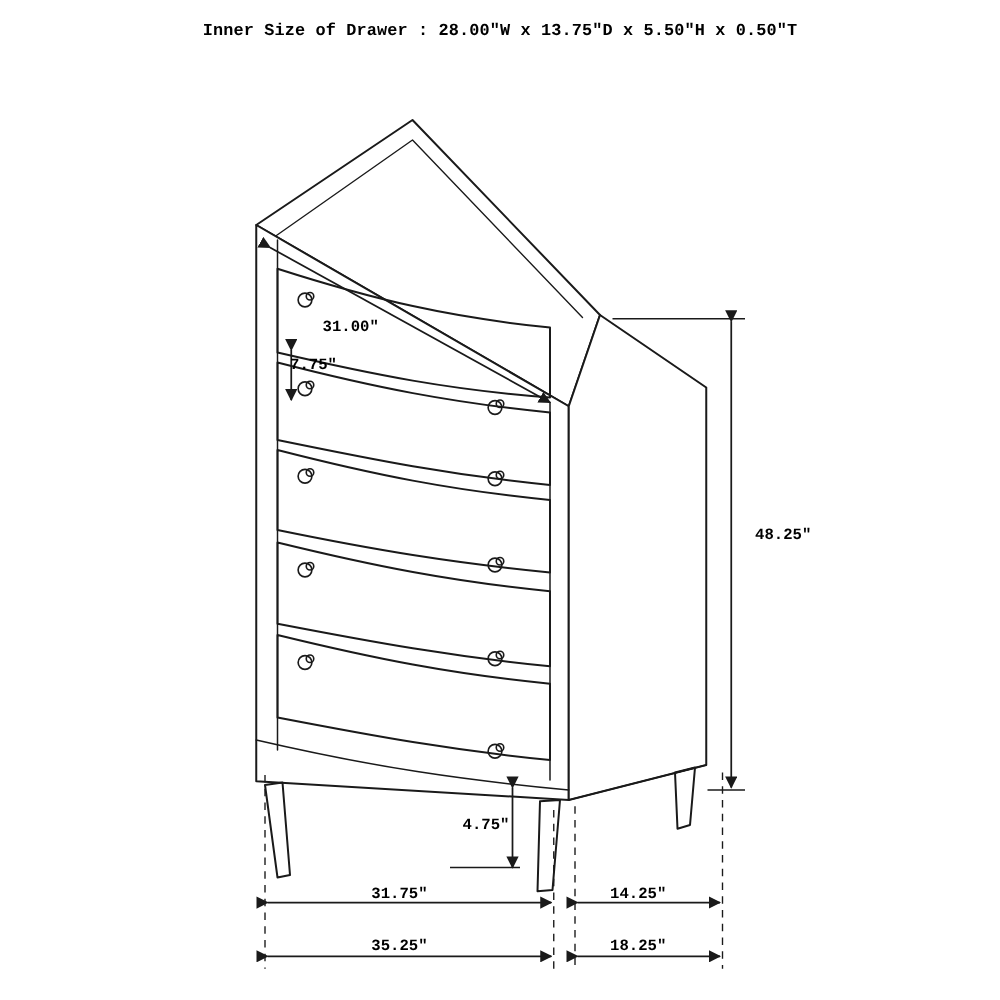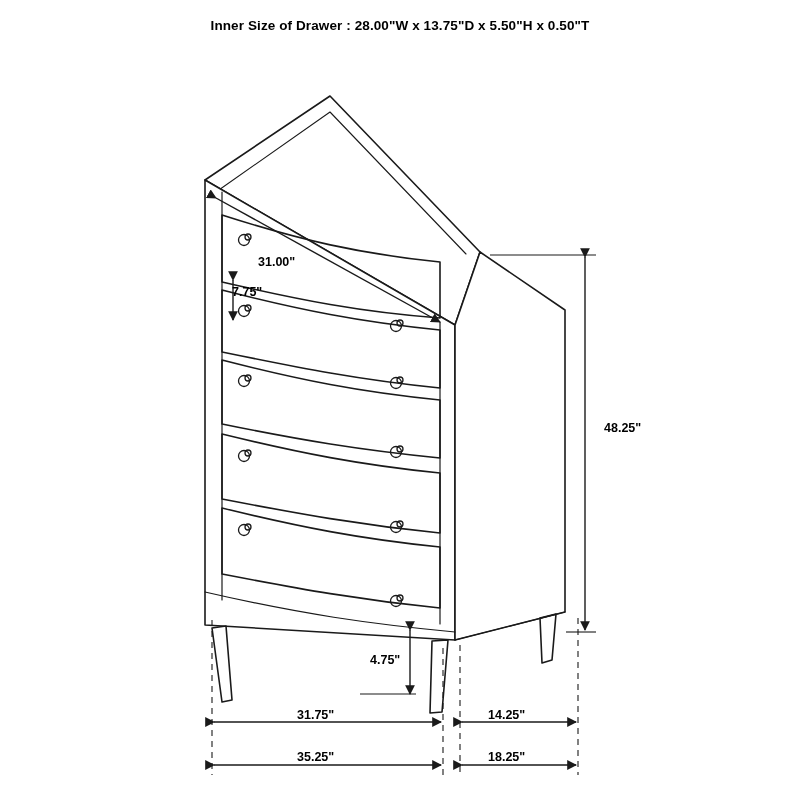--- a/index.html
+++ b/index.html
@@ -12,20 +12,21 @@
     height: 800px;
     font-family: "Liberation Sans", sans-serif;
     color: #000000;
     position: relative;
     overflow: hidden;
   }
   #stage {
     position: relative;
     width: 800px;
     height: 676px;
+    font-family: Liberation Mono, monospace;
   }
   .title {
     position: absolute;
     top: 18px;
     left: 0;
     width: 800px;
     text-align: center;
     font-size: 13.5px;
     font-weight: bold;
     letter-spacing: 0.1px;

